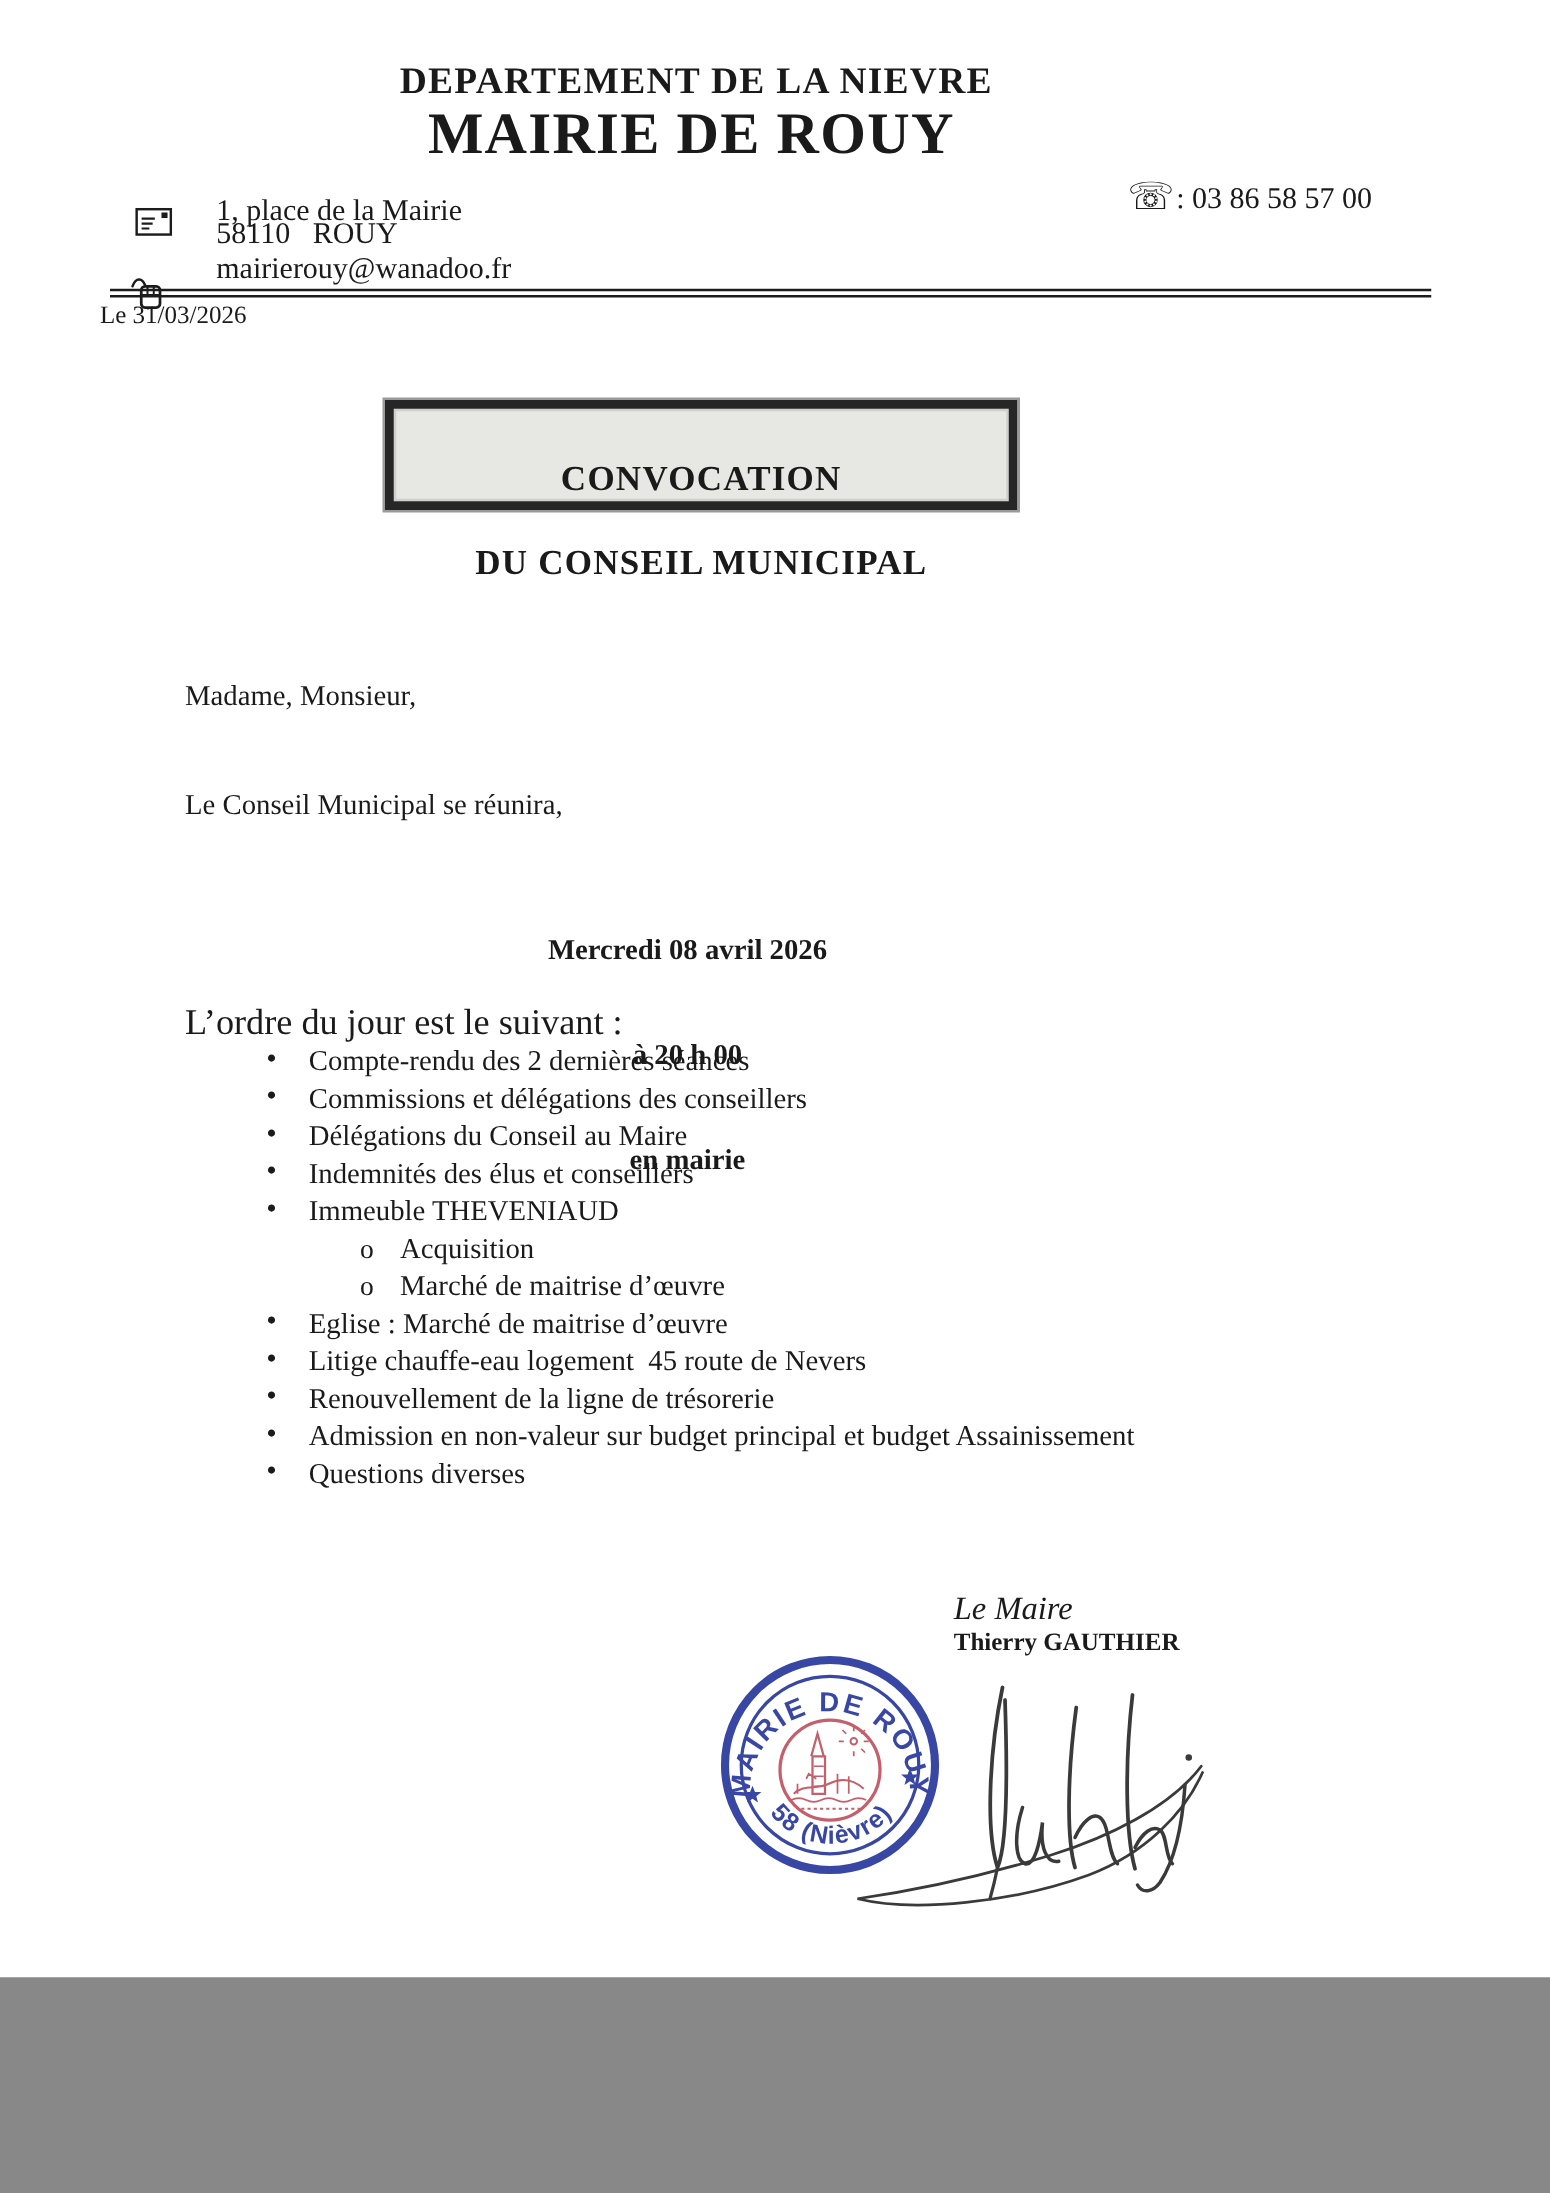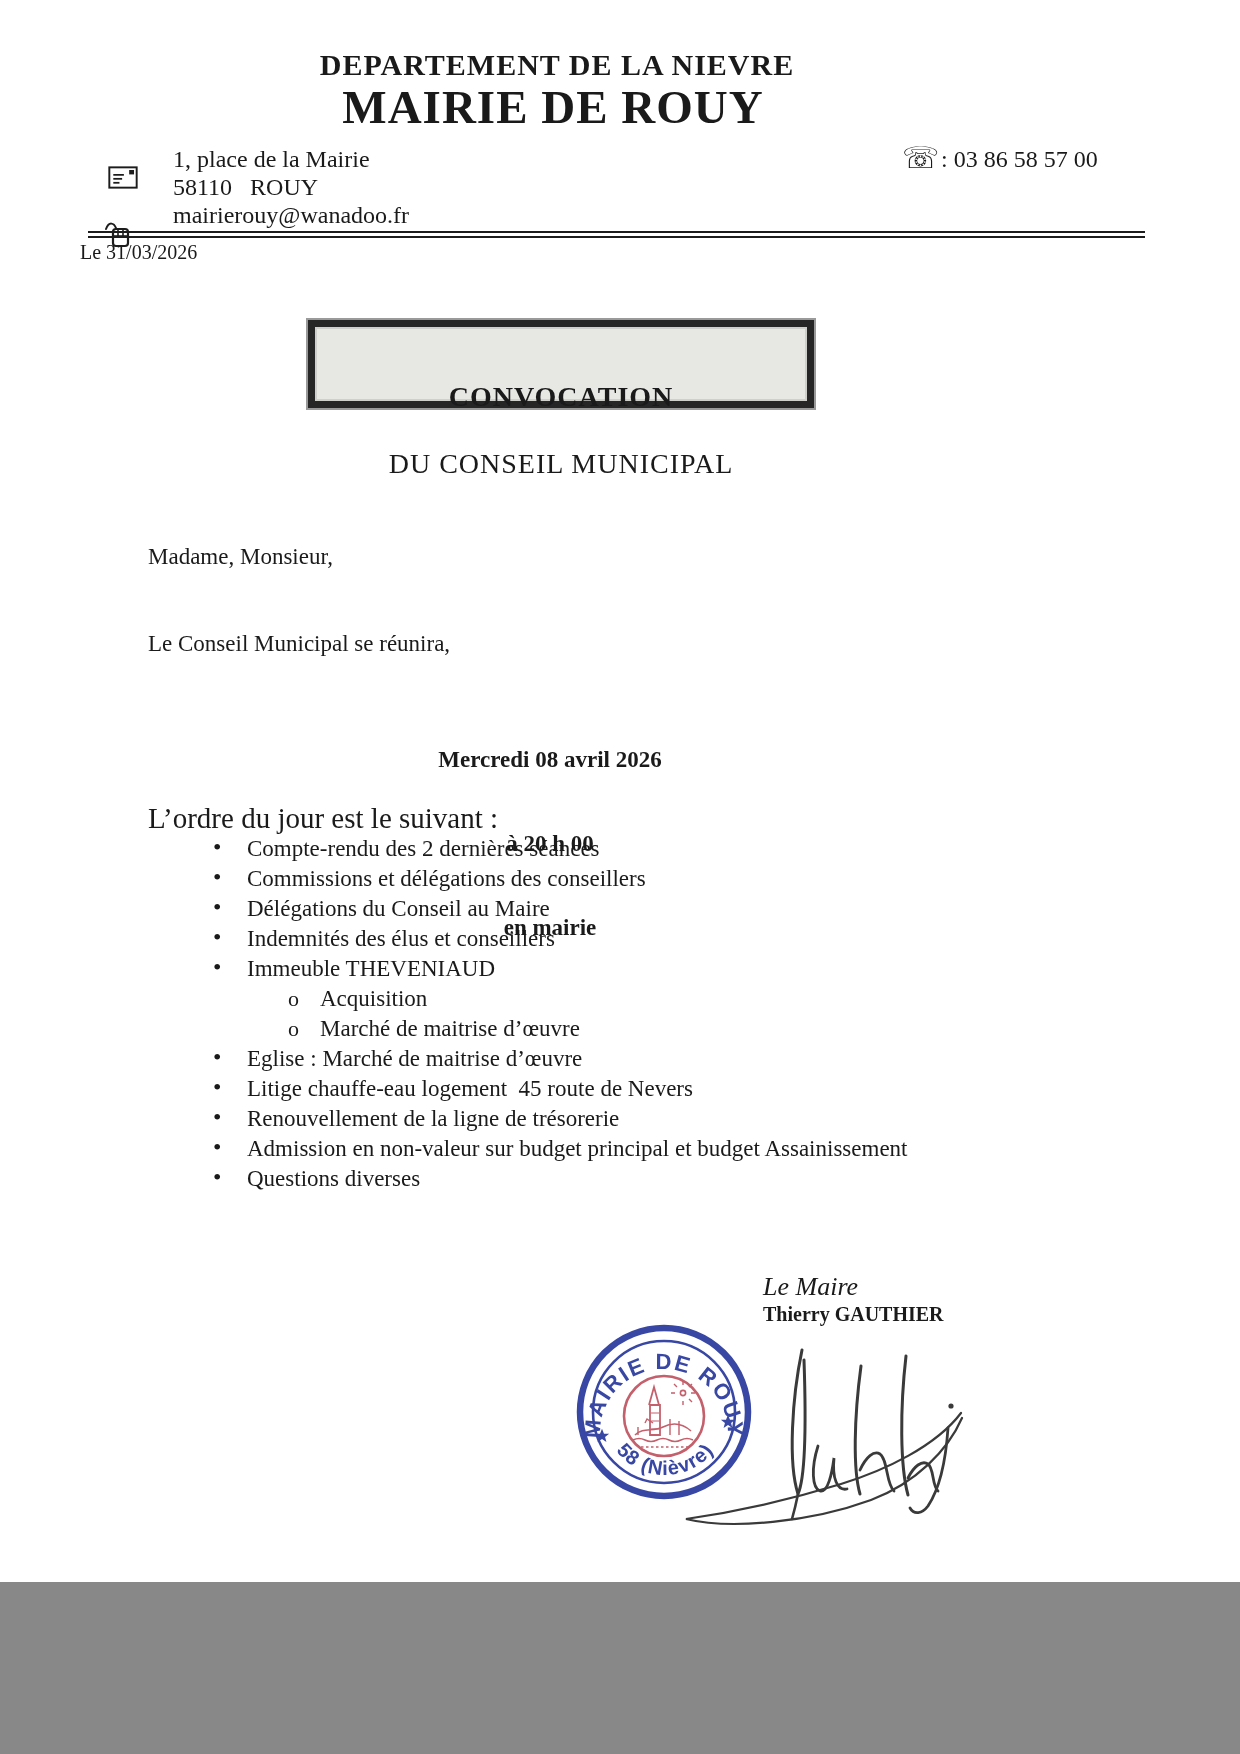--- a/index.html
+++ b/index.html
@@ -5,37 +5,37 @@
   html,body{margin:0;padding:0;background:#888;}
   .page{
     position:relative;width:1240px;height:1582px;margin:0 auto;
     background:#ffffff;color:#1a1a1a;overflow:hidden;
     font-family:"Liberation Serif","DejaVu Serif",serif;
   }
   .abs{position:absolute;white-space:pre;}
   
   .dept{top:48px;left:557px;transform:translateX(-50%);font-size:30px;font-weight:bold;letter-spacing:1px;}
   .mairie{top:80px;left:553px;transform:translateX(-50%);font-size:47px;font-weight:bold;letter-spacing:1px;}
-  .addr1{top:146px;left:173px;font-size:24px;}
+  .addr1{top:156px;left:173px;font-size:24px;}
   .addr2{top:174px;left:173px;font-size:24px;}
   .email{top:202px;left:173px;font-size:24px;}
   .phone-ico{top:140px;left:902px;font-size:30px;font-family:"DejaVu Sans",sans-serif;}
   .phone{top:146px;left:941px;font-size:24px;}
   .env-ico{top:148px;left:92px;}
   .mouse-ico{top:202px;left:88px;}
   .rule{top:231px;left:88px;width:1057px;height:3px;border-top:2px solid #1c1c1c;border-bottom:2px solid #1c1c1c;}
   .dateline{top:241px;left:80px;font-size:20px;}
   
   .notice{
     top:320px;left:308px;width:506px;height:88px;box-sizing:border-box;
     background:#e7e7e4;border:7px solid #262626;outline:2px solid #9a9a9a;
     box-shadow:inset 0 0 0 2px #cfcfcc;text-align:center;
   }
-  .notice-l1{display:block;margin-top:18px;font-size:28px;font-weight:bold;letter-spacing:1px;line-height:31px;}
-  .notice-l2{display:block;font-size:28px;font-weight:normal;letter-spacing:1px;line-height:31px;}
+  .notice-l1{display:block;margin-top:5px;font-size:28px;font-weight:bold;letter-spacing:1px;line-height:31px;}
+  .notice-l2{display:block;font-size:28px;font-weight:bold;letter-spacing:1px;line-height:31px;}
   
   .salut{top:544px;left:148px;font-size:23px;}
   .intro{top:631px;left:148px;font-size:23px;}
   .meeting{top:690px;left:550px;transform:translateX(-50%);text-align:center;font-size:23px;font-weight:bold;line-height:28px;white-space:pre;}
   .agenda-intro{top:802px;left:148px;font-size:29px;}
   .agenda{top:836px;left:0;width:1240px;}
   .agenda-row{position:relative;height:30px;font-size:23px;}
   .agenda-row .bullet{position:absolute;}
   .agenda-row .atext{position:absolute;white-space:pre;text-align:right;}
   .agenda-row.lvl1 .bullet{left:213px;top:-2px;font-size:24px;}

